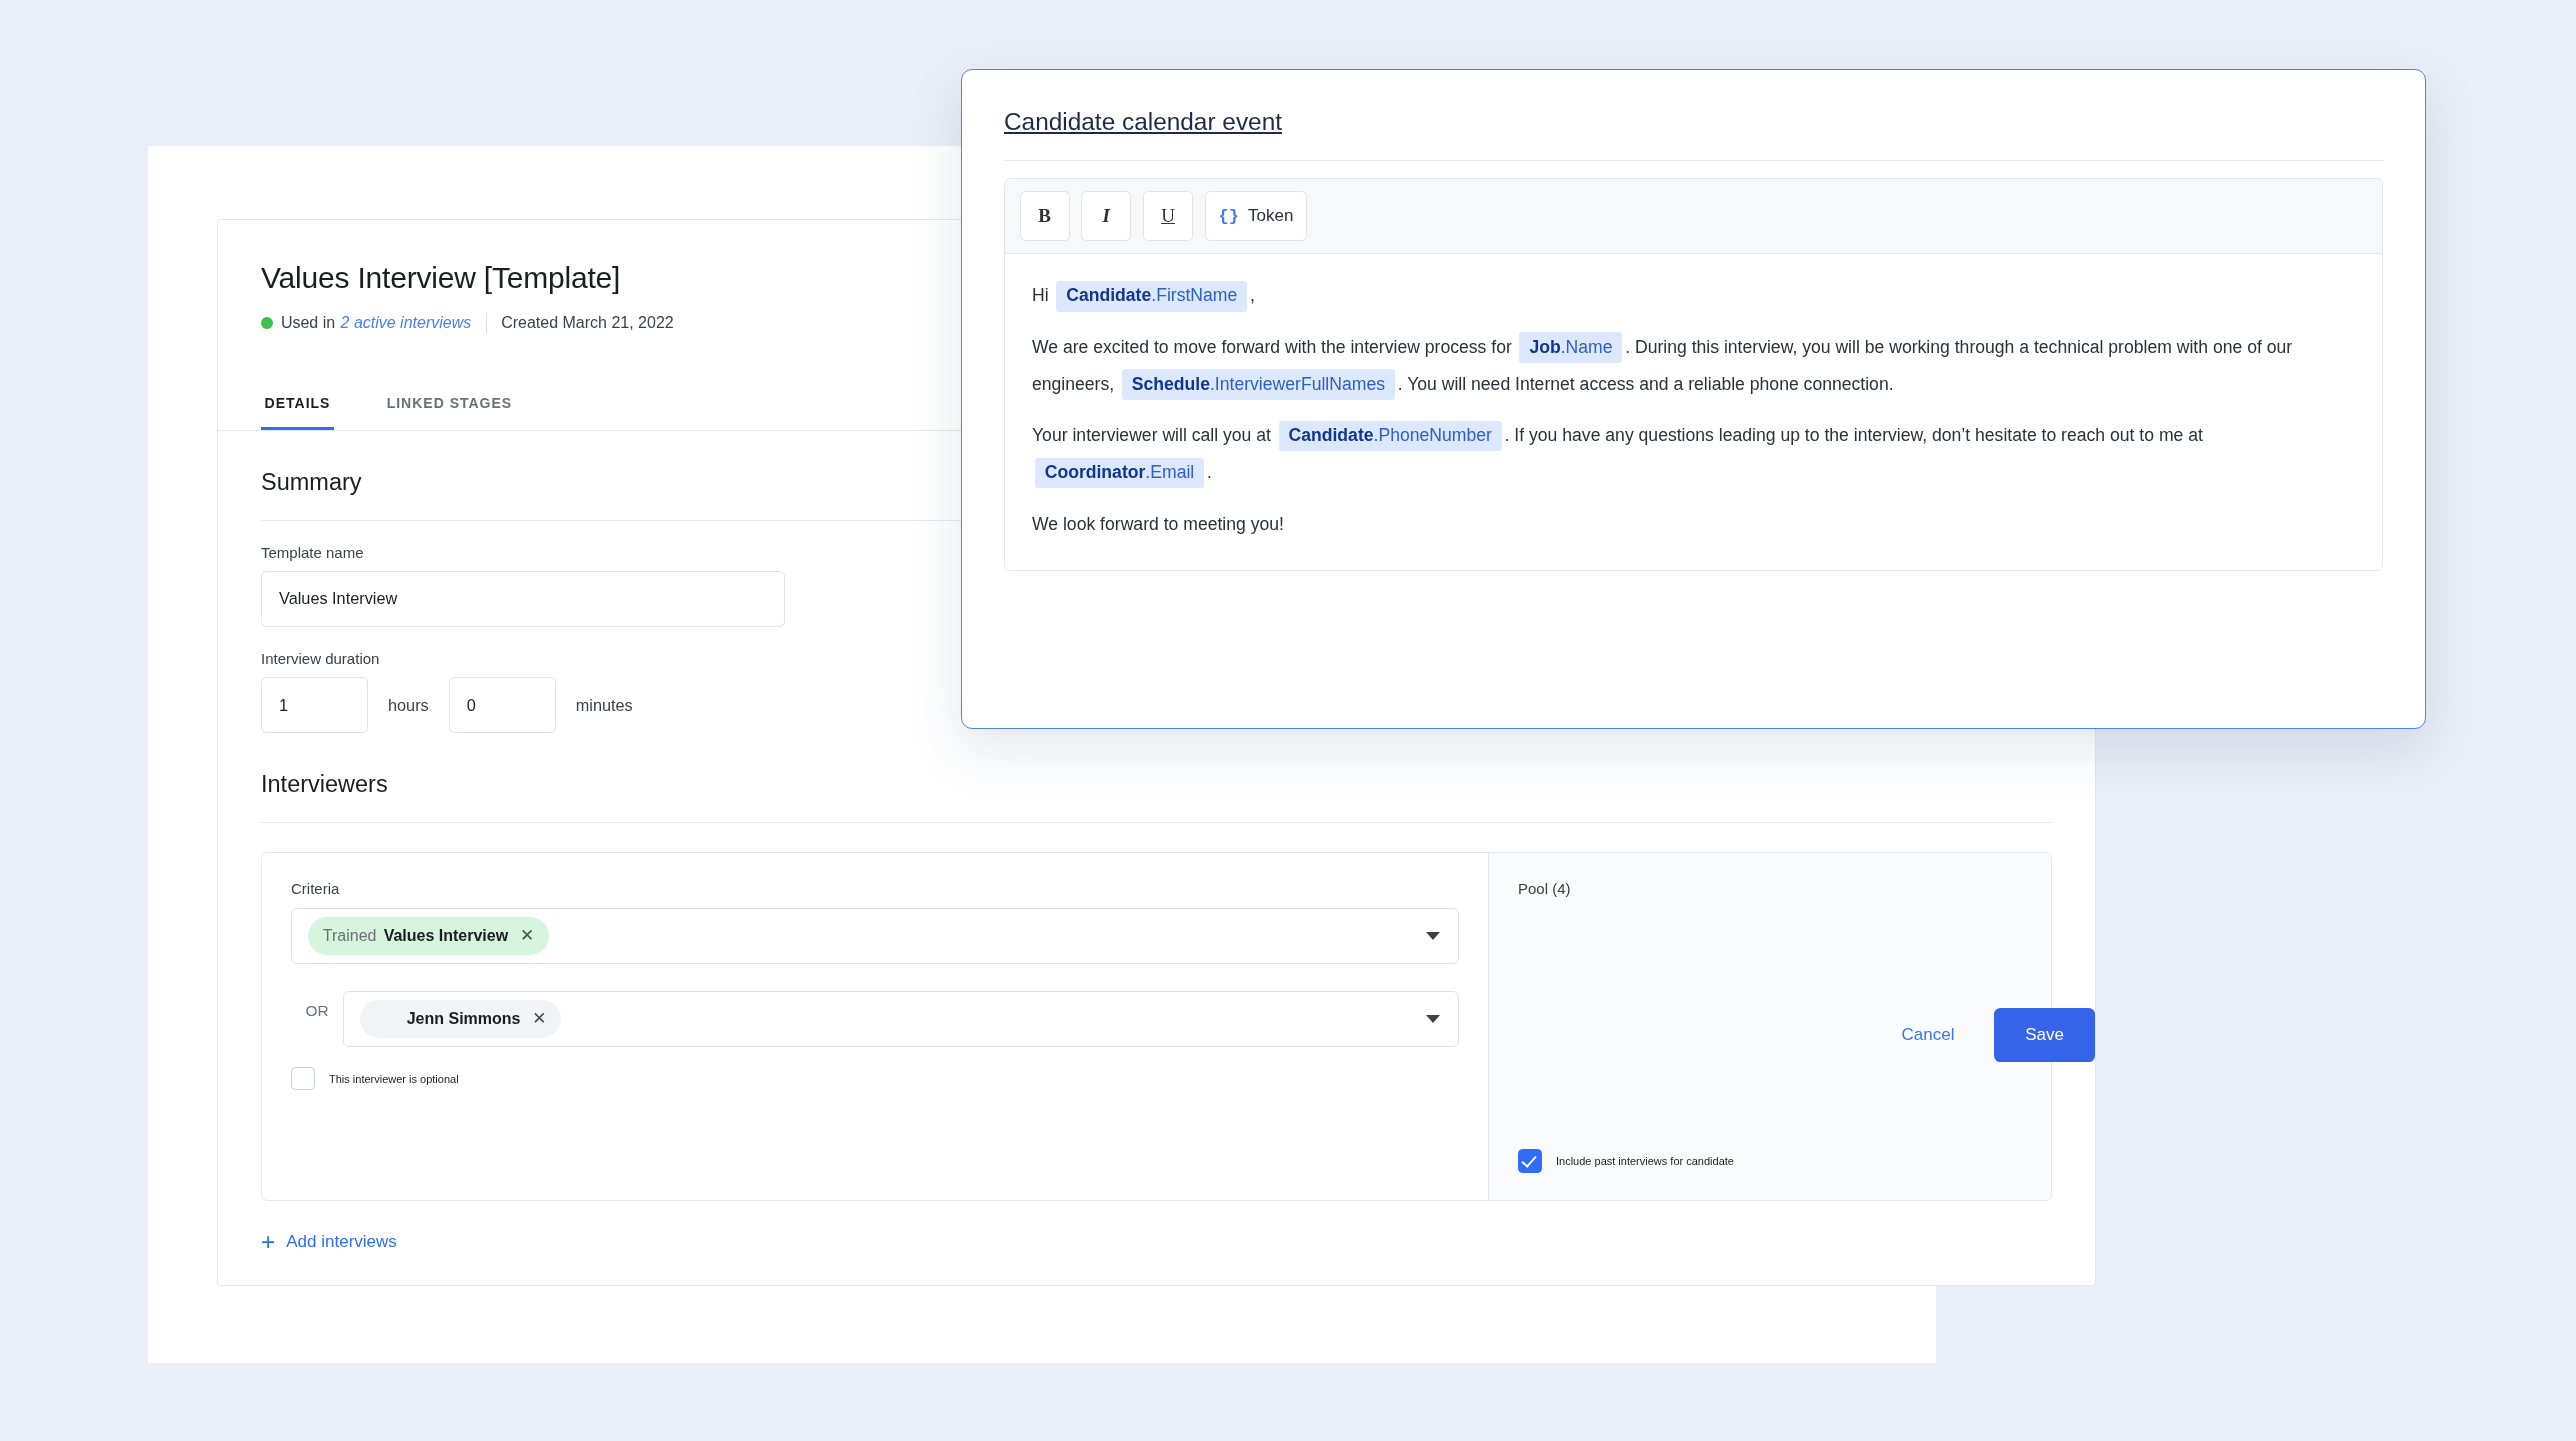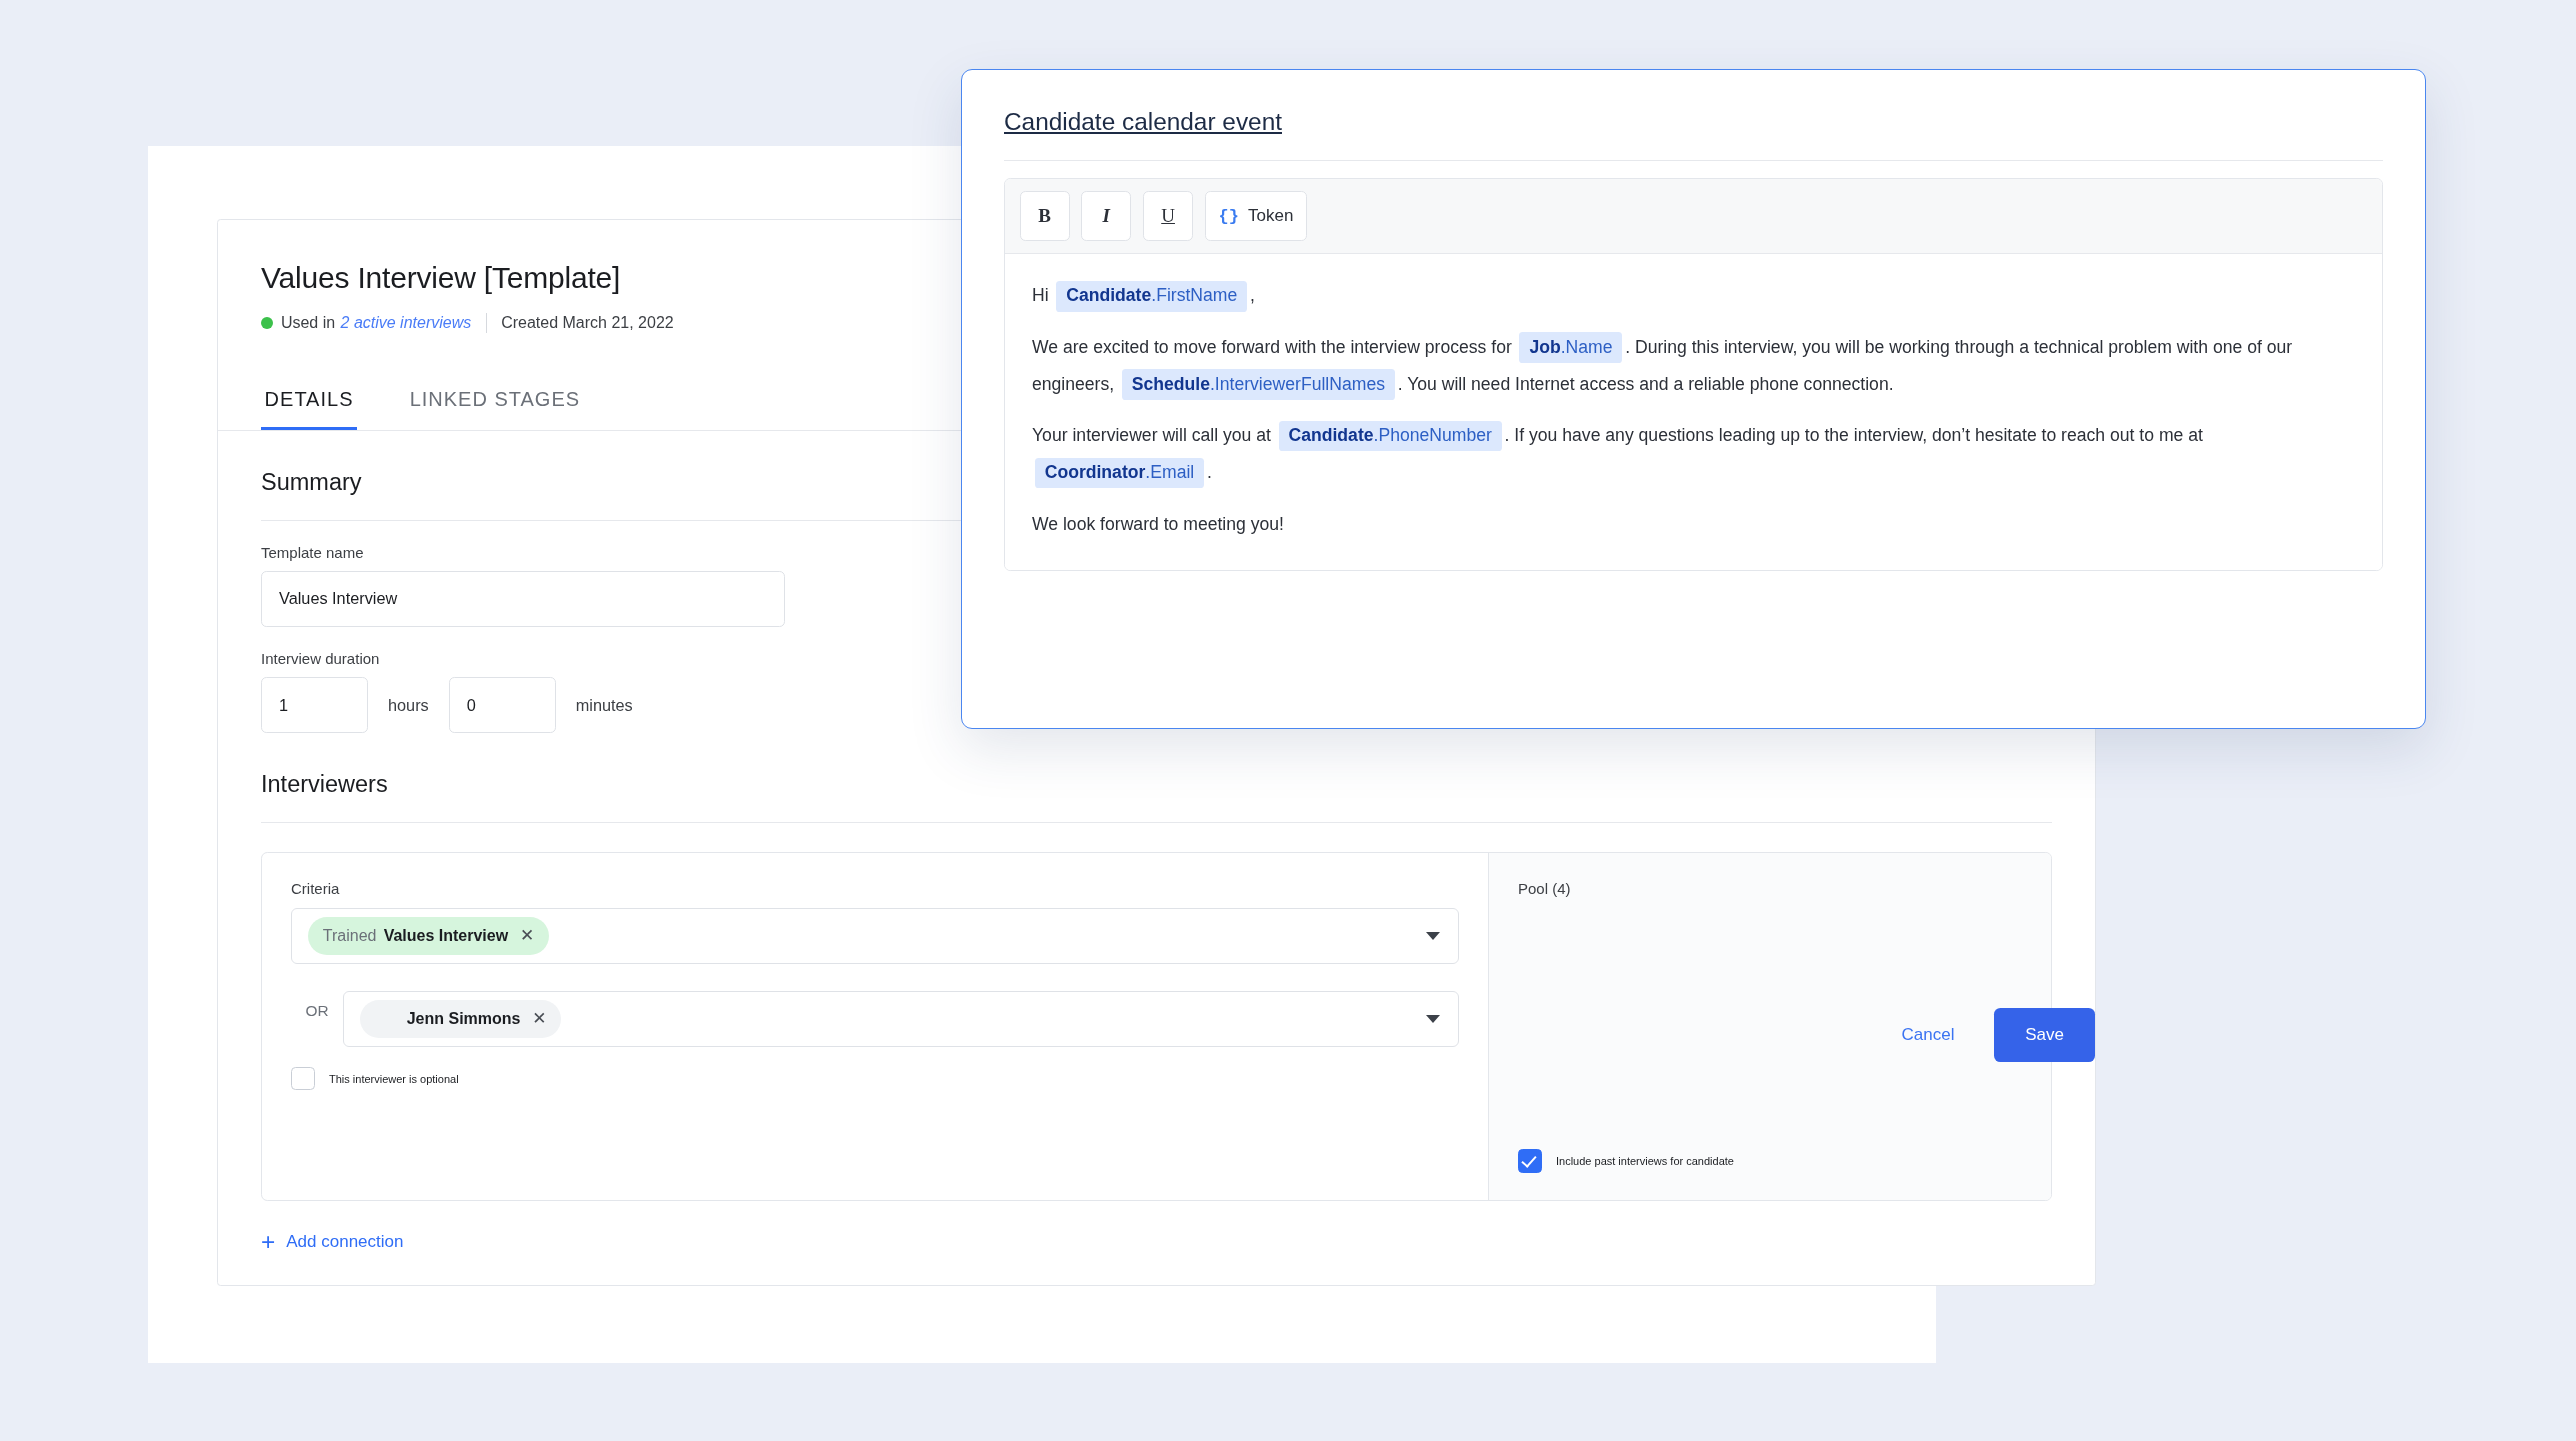--- a/index.html
+++ b/index.html
@@ -82,22 +82,22 @@
   .tabs {
     margin-top: 31px;
     height: 67px;
     border-bottom: 0.9px solid #e6e8ec;
     display: flex;
     align-items: flex-end;
     padding-left: 43px;
     background: #fff;
   }
   .tab {
-    font-size: 20px;
-    font-weight: 400;
+    font-size: 14px;
+    font-weight: 700;
     letter-spacing: 1px;
     color: #6b7078;
     padding: 0 3.6px 16.3px 3.6px;
     margin-right: 49px;
     cursor: pointer;
     border-bottom: 3.6px solid transparent;
   }
   .tab.active {
     color: #1b1d21;
     border-bottom-color: #2f6df6;
@@ -561,21 +561,21 @@
         <div class="pool-checkbox-row">
           <span class="checkbox checked"></span>
           <span class="checkbox-label">Include past interviews for candidate</span>
         </div>
       </div>
 
     </div>
 
     <div class="add-link">
       <span class="add-plus">+</span>
-      <span>Add connection</span>
+      <span>Add interviews</span>
     </div>
 
     <div class="actions">
       <span class="btn-cancel">Cancel</span>
       <button class="btn-save">Save</button>
     </div>
 
   </div>
 </div>
 

